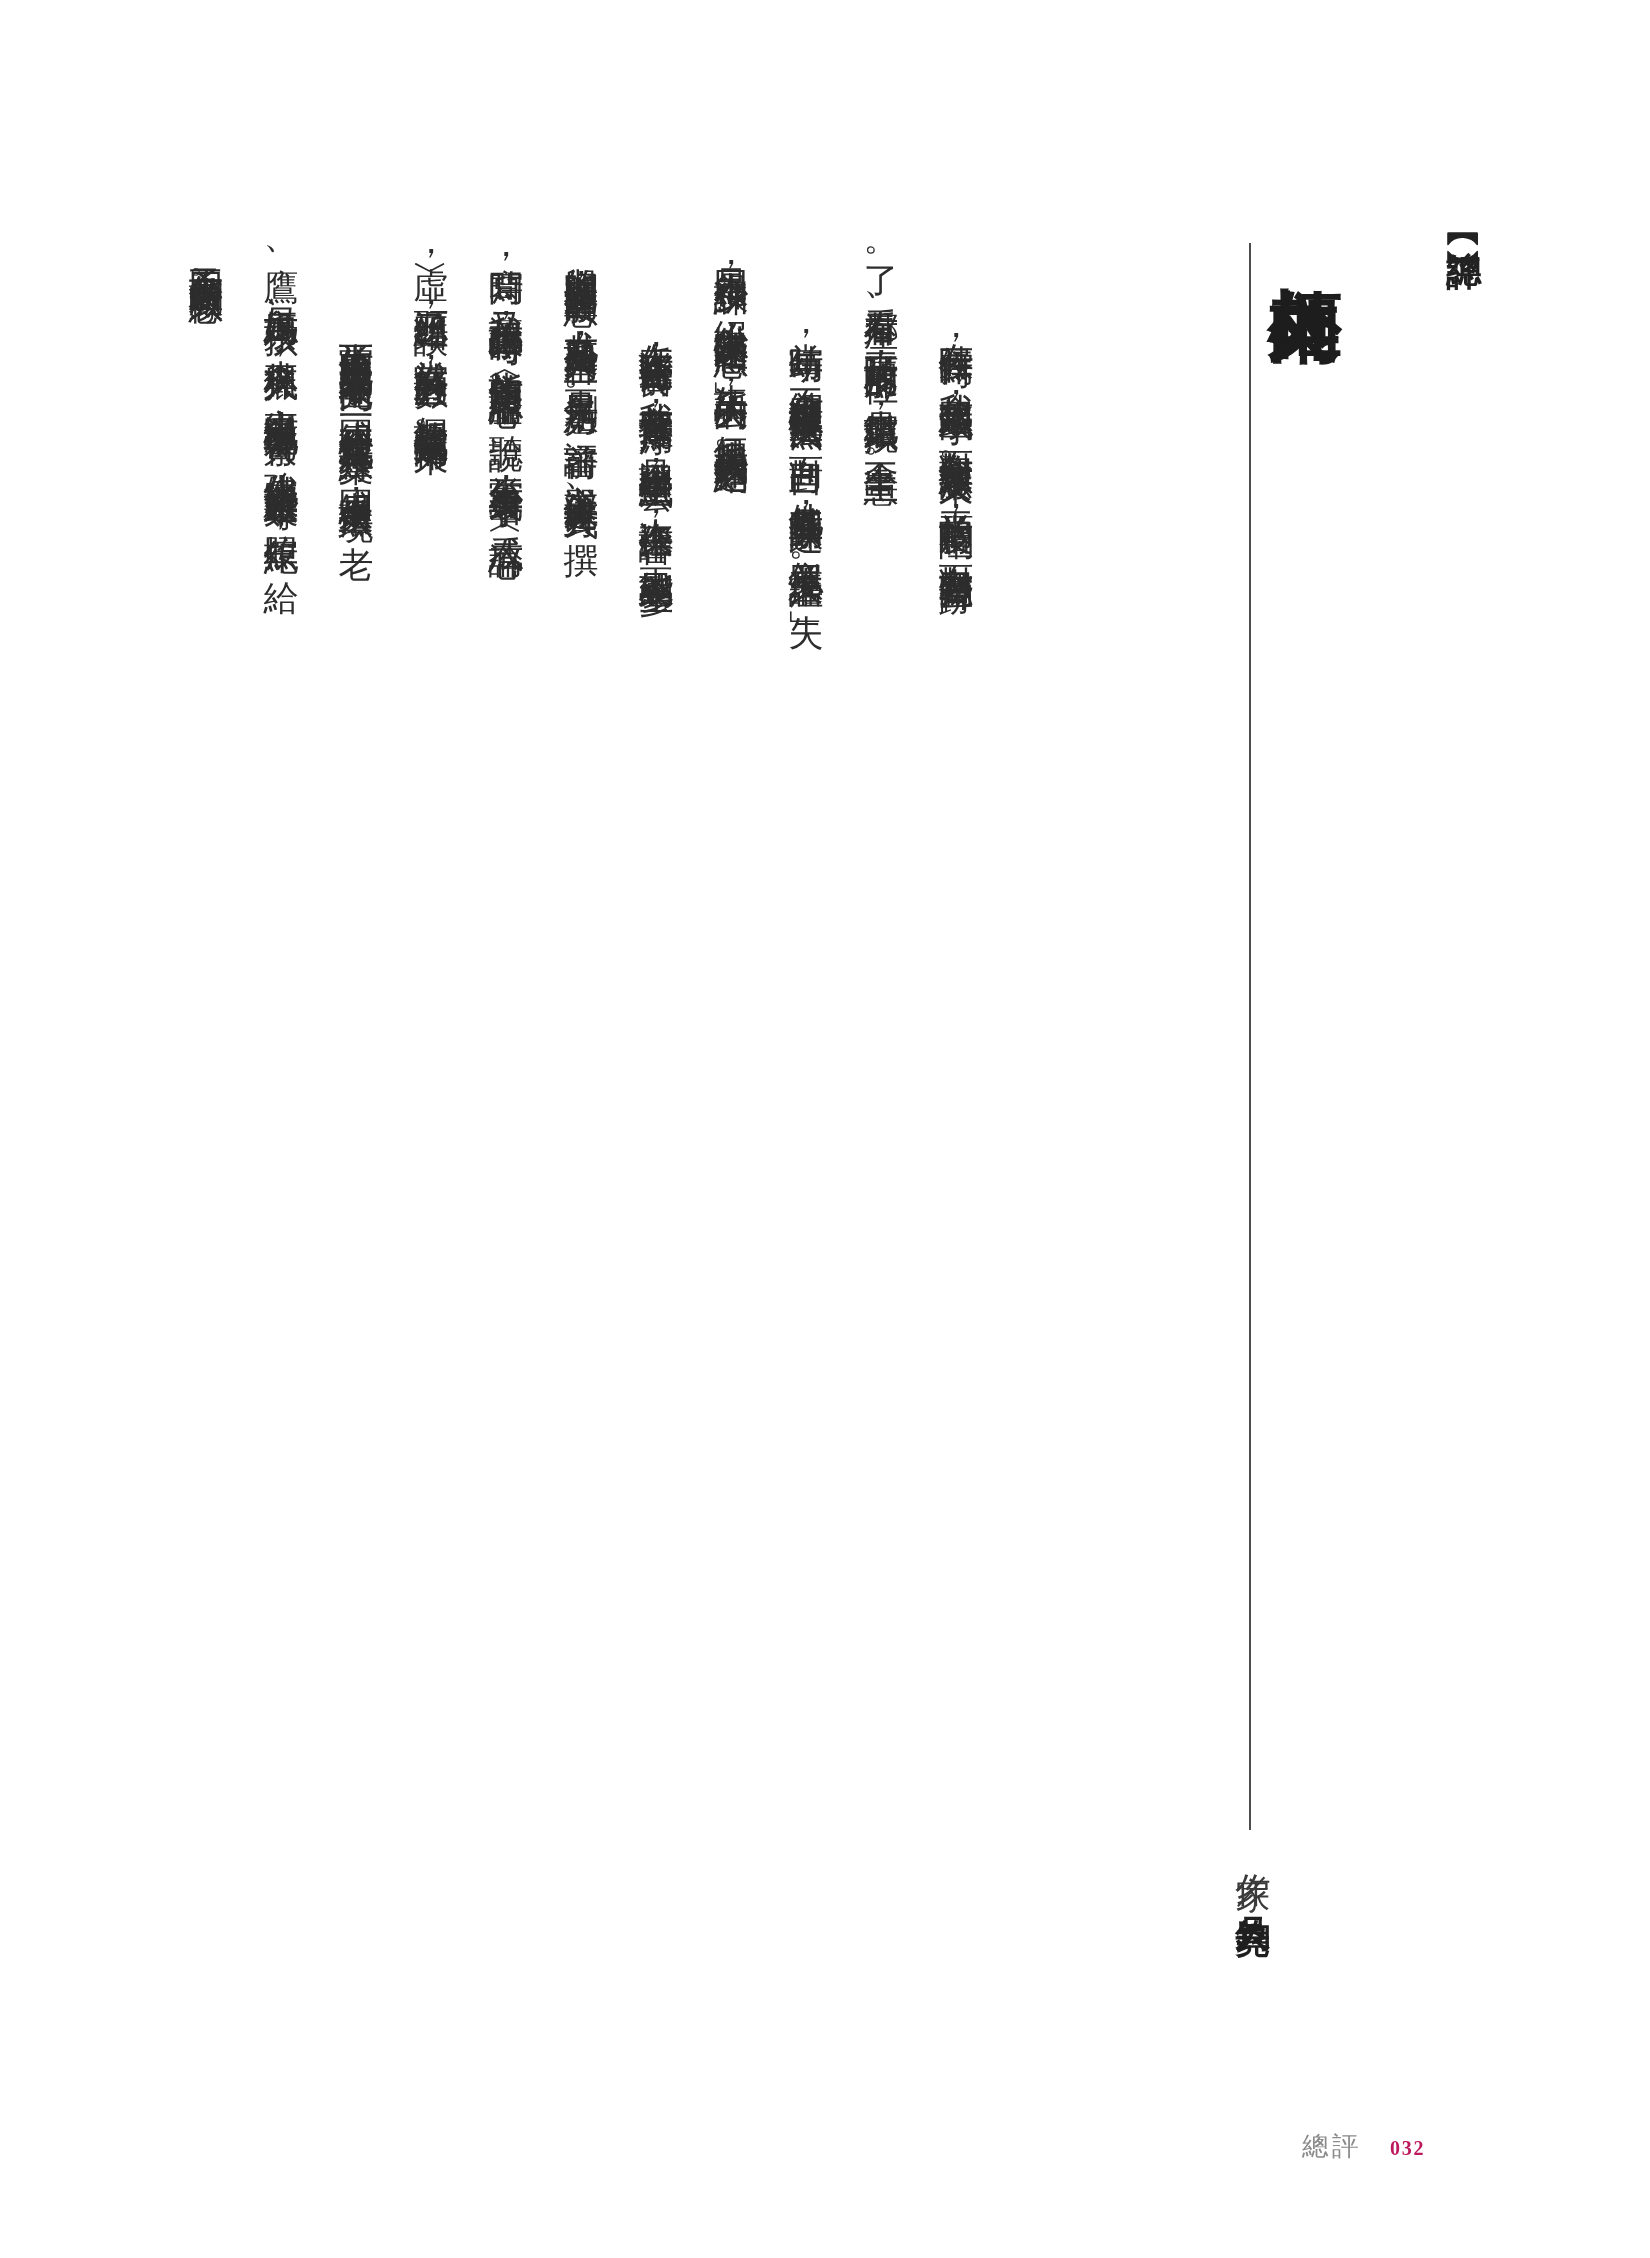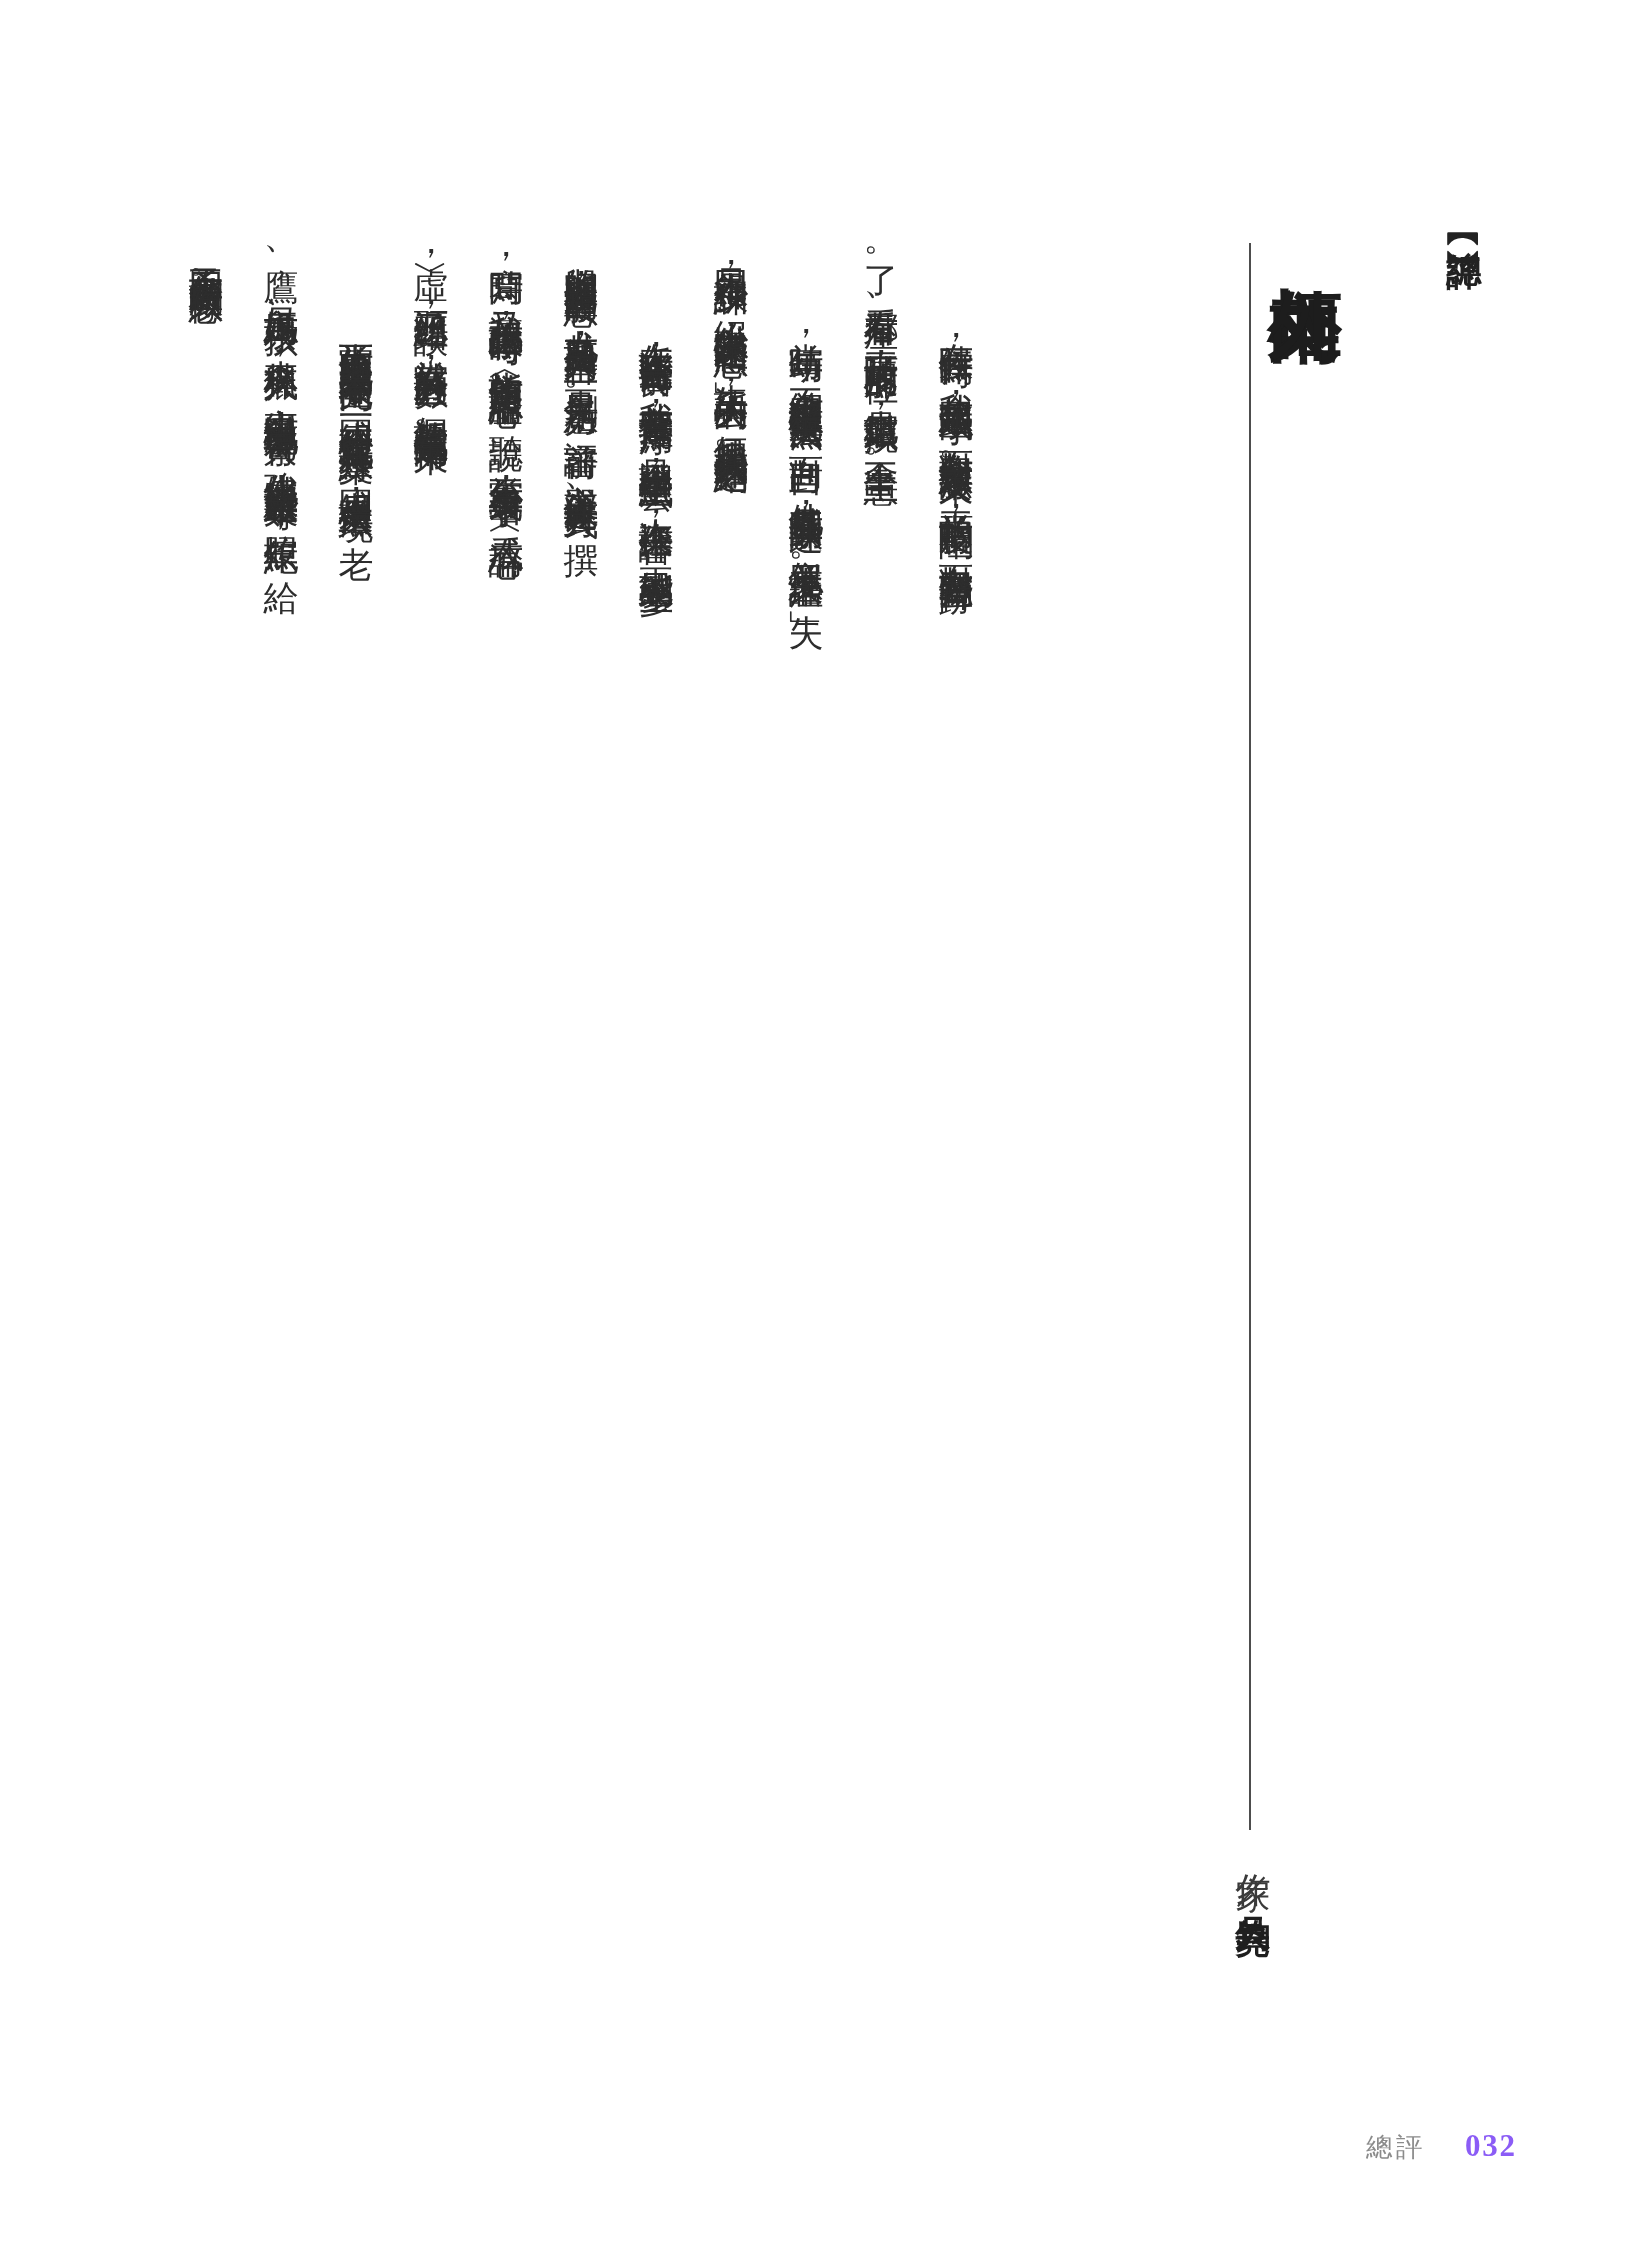--- a/index.html
+++ b/index.html
@@ -66,34 +66,34 @@
   }
   .col{
     line-height:75px;   
     margin:0;
     white-space:nowrap;
   }
   .col.indent{padding-top:75px;}  
   
   .footer{
     position:absolute;
-    left:1366px;top:2128px;
+    left:1302px;top:2128px;
     display:flex;
     align-items:baseline;
-    gap:39px;
+    gap:28px;
   }
   .footer .section{
     font-size:26.5px;
     color:#8b8b8b;
     letter-spacing:3.5px;
   }
   .footer .pagenum{
-    font-size:31px;
+    font-size:20px;
     font-weight:700;
-    color:#8b5cf6;
+    color:#be185d;
     letter-spacing:1.8px;
     text-align:right;
   }
 </style>
 </head>
 <body>
 
 <div class="page">
 
   <div class="section-label">【總評】</div>

